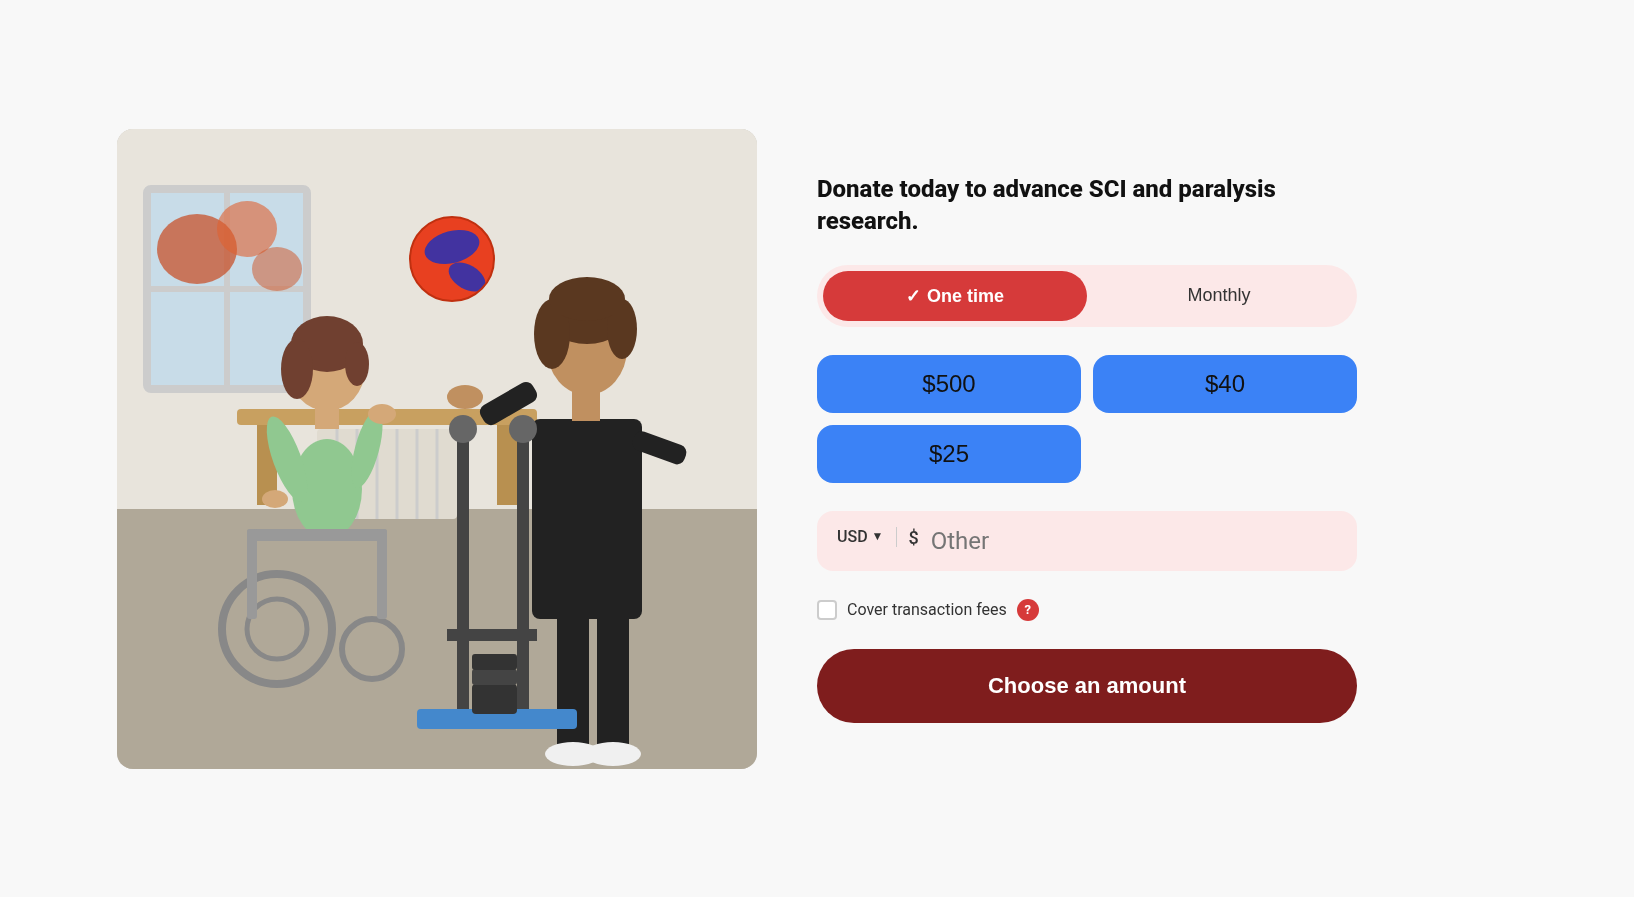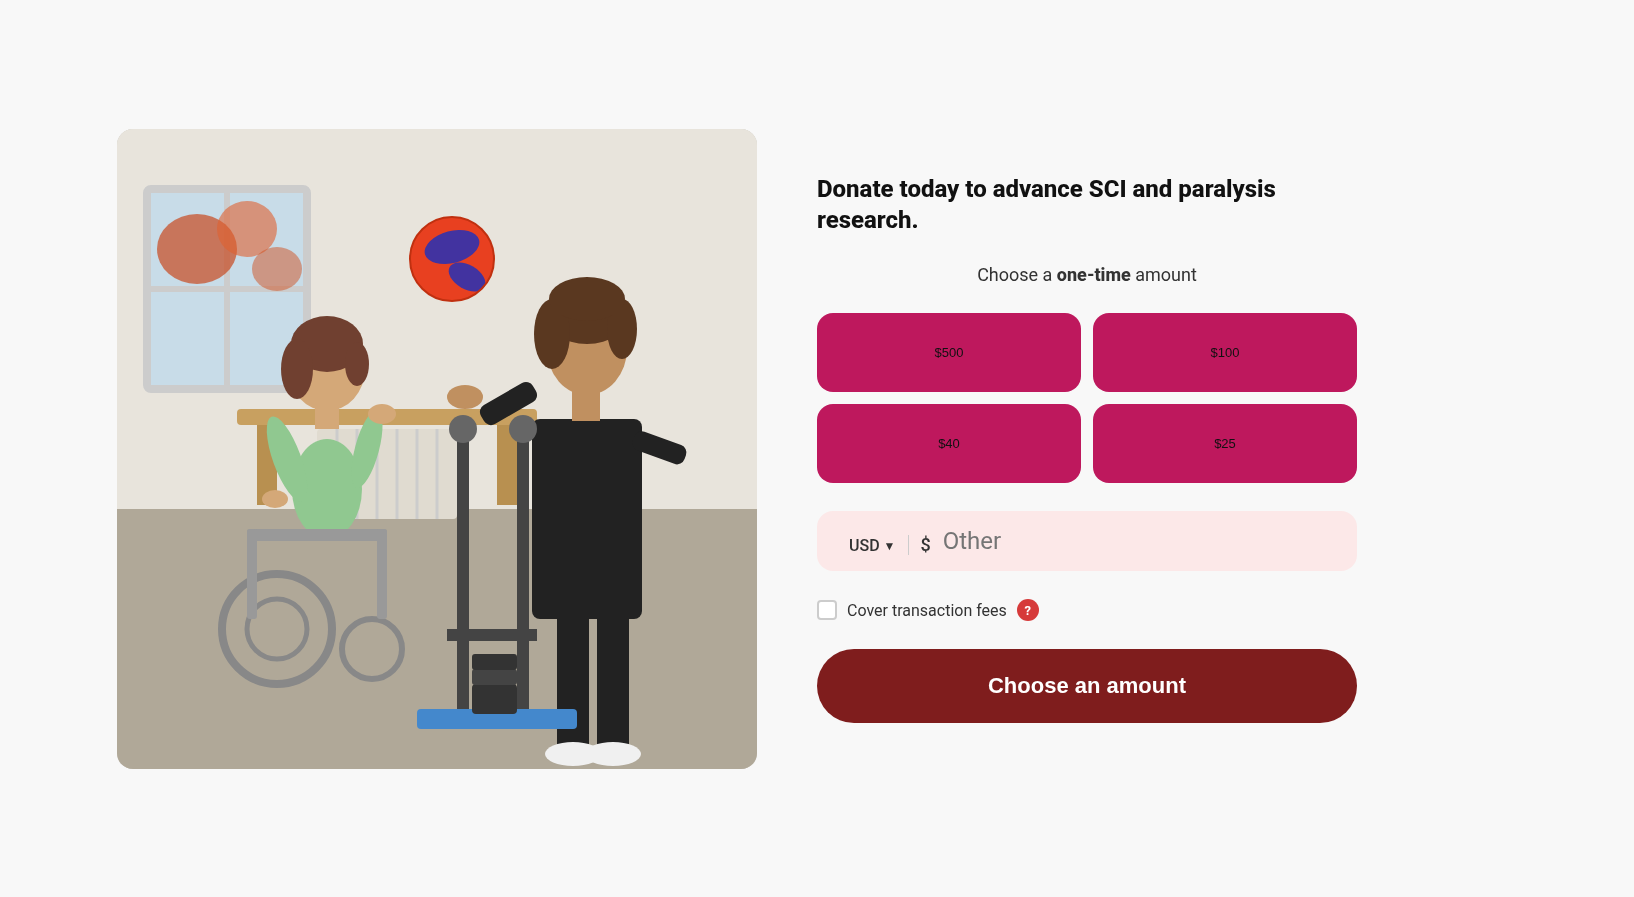--- a/index.html
+++ b/index.html
@@ -101,39 +101,39 @@
 
     
     .amount-grid {
       display: grid;
       grid-template-columns: 1fr 1fr;
       gap: 12px;
       max-width: 540px;
     }
 
     .amount-btn {
-      padding: 32px 16px;
-      background: #be185d;
+      padding: 15px 16px;
+      background: #3b82f6;
       border: none;
       border-radius: 16px;
-      font-size: 13px;
+      font-size: 24px;
       font-weight: 500;
       color: #111;
       cursor: pointer;
       transition: background 0.2s;
     }
 
     
     .other-row {
       max-width: 540px;
       background: #fce8e8;
       border-radius: 16px;
-      padding: 16px 32px;
-      display: flex;
-      align-items: flex-end;
+      padding: 16px 20px;
+      display: flex;
+      align-items: flex-start;
       gap: 12px;
     }
 
     .currency-select-wrapper {
       display: flex;
       align-items: center;
       gap: 4px;
       cursor: pointer;
     }
 
@@ -327,28 +327,30 @@
       <rect x="355" y="555" width="45" height="30" fill="#333" rx="4"></rect>
       <rect x="355" y="540" width="45" height="16" fill="#444" rx="3"></rect>
       <rect x="355" y="525" width="45" height="16" fill="#333" rx="3"></rect>
     </svg>
   </div>
 
   <div class="form-panel">
 
     <h1 class="form-title">Donate today to advance SCI and paralysis research.</h1>
 
-
-    <div class="amount-subtitle">
-      <span>Choose a </span><strong>one-time</strong><span> amount</span>
+    <div class="toggle-group">
+      <button class="toggle-btn active">
+        <span class="checkmark">✓</span><span>One time</span>
+      </button>
+      <button class="toggle-btn inactive">Monthly</button>
     </div>
+
 
     <div class="amount-grid">
       <button class="amount-btn">$500</button>
-      <button class="amount-btn">$100</button>
       <button class="amount-btn">$40</button>
       <button class="amount-btn">$25</button>
     </div>
 
     <div class="other-row">
       <div class="currency-select-wrapper">
         <span class="currency-label">USD</span>
         <span class="chevron-down">▼</span>
       </div>
       <div class="divider-line"></div>

